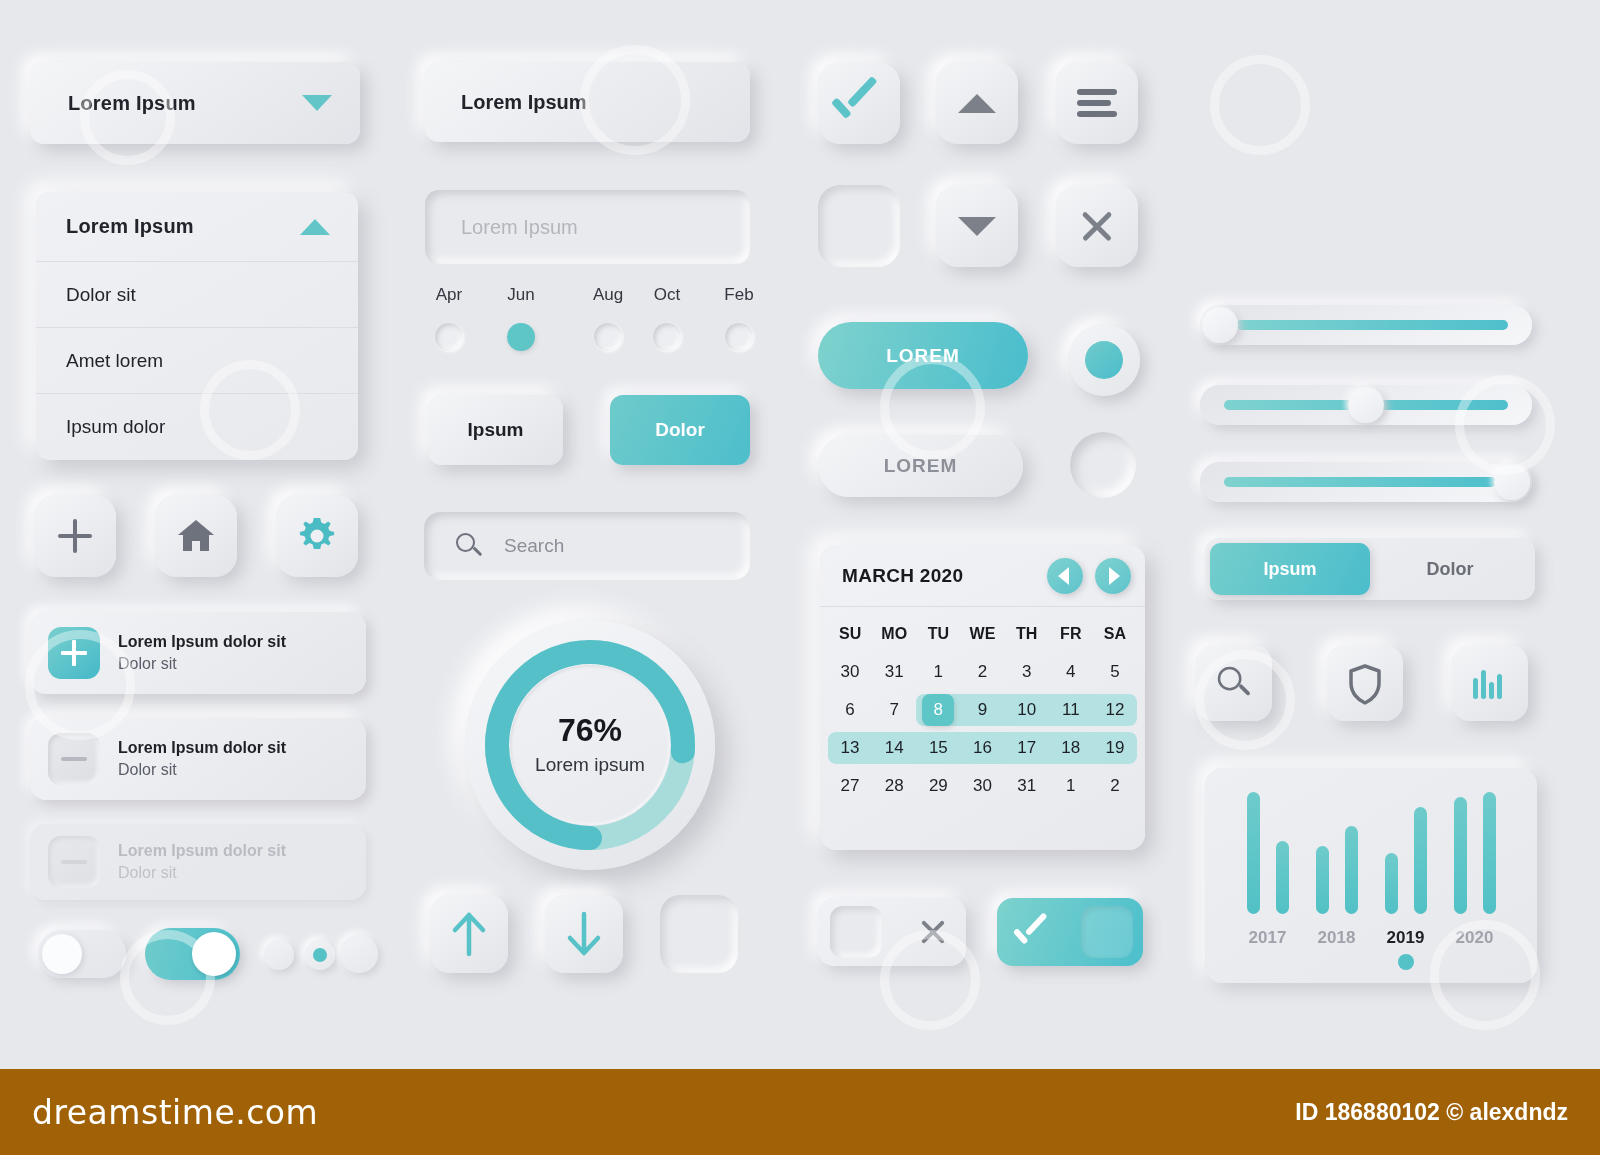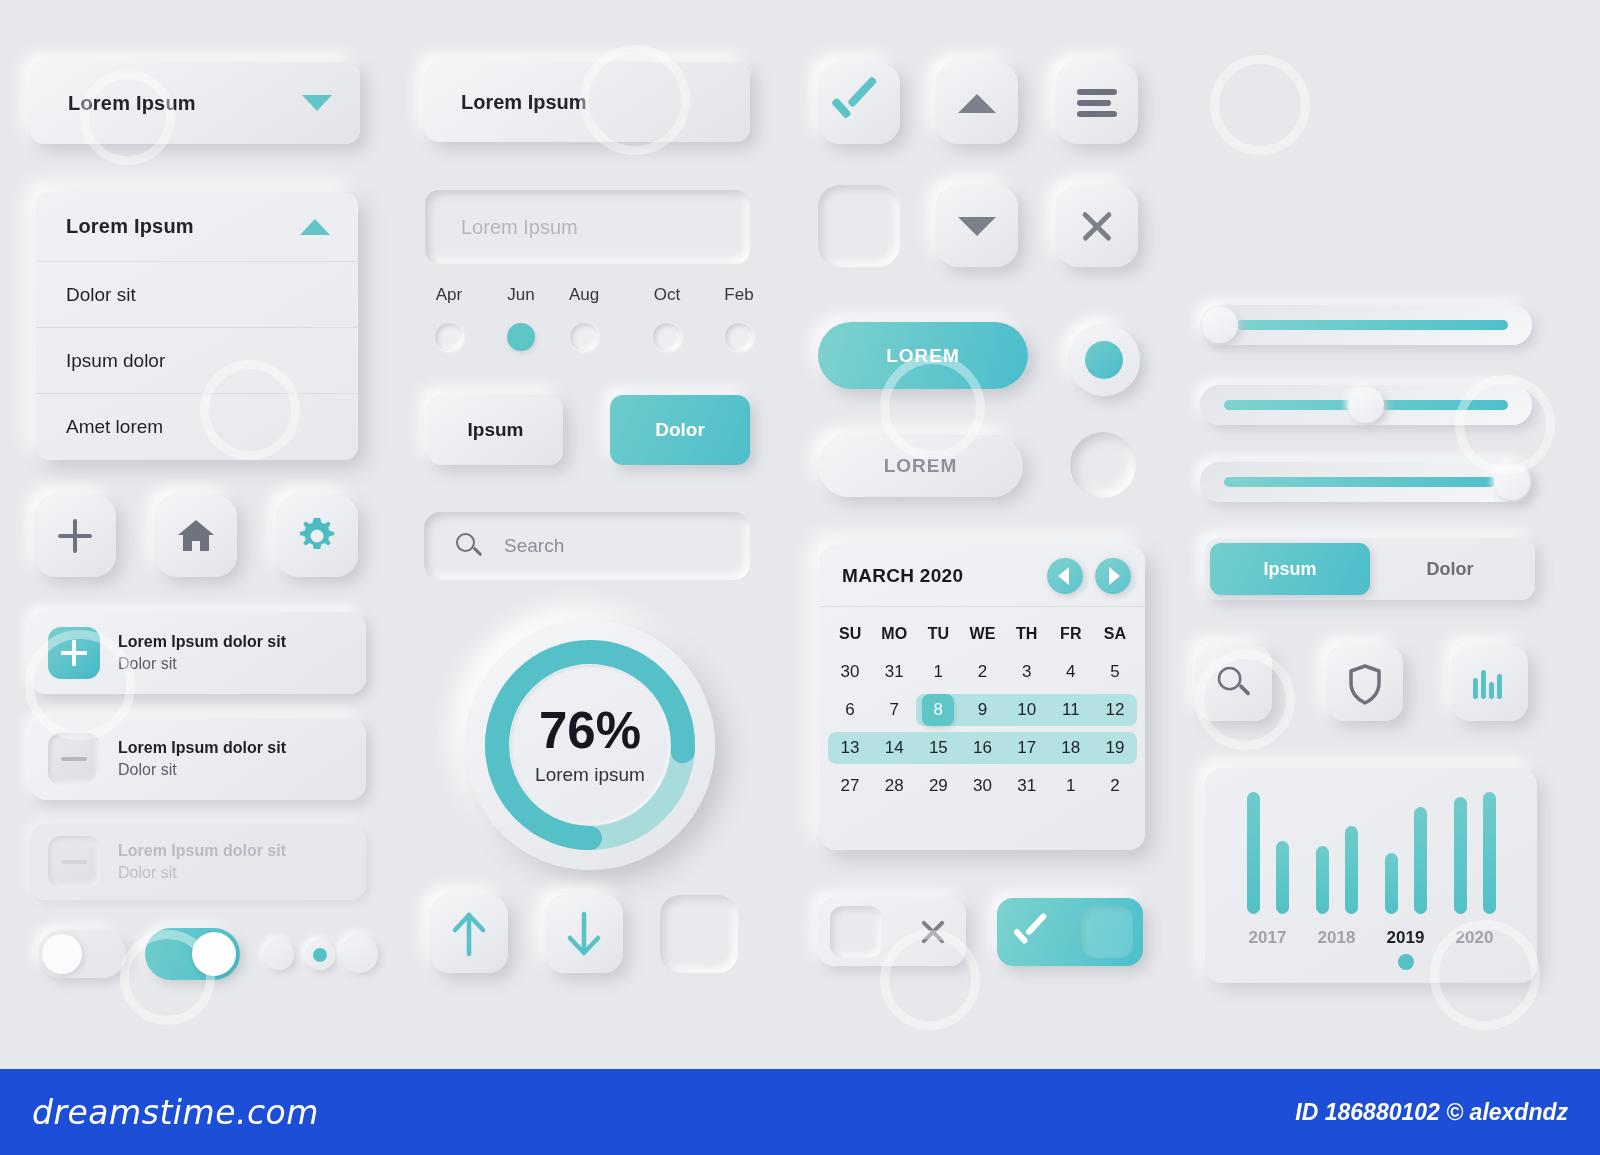--- a/index.html
+++ b/index.html
@@ -212,21 +212,21 @@
     display: flex; align-items: center; justify-content: center;
   }
   #progress-ring svg { position: absolute; left: 0; top: 0; }
   .pr-inner {
     position: relative; width: 160px; height: 160px; border-radius: 50%;
     background: linear-gradient(150deg,#f0f1f4,#e9eaee);
     box-shadow: inset 1px 1px 3px #d8d9df, inset -1px -1px 3px #fbfcfe;
     display: flex; flex-direction: column; align-items: center; justify-content: center;
     z-index: 2;
   }
-  .pr-value { font-size: 51px; font-weight: bold; color: #15181e; line-height: 1; }
+  .pr-value { font-size: 32px; font-weight: bold; color: #15181e; line-height: 1; }
   .pr-caption { font-size: 19px; color: #30343c; margin-top: 8px; }
 
   .arrow-sq {
     width: 78px; height: 78px; border-radius: 20px;
     display: flex; align-items: center; justify-content: center;
   }
   #arrow-up   { left: 430px; top: 895px; }
   #arrow-down { left: 545px; top: 895px; }
   #empty-sq-2 {
     left: 660px; top: 895px; width: 78px; height: 78px; border-radius: 20px;
@@ -466,24 +466,23 @@
   }
   .bc-label.active { color: #1d2027; }
   .bc-dotrow { display:flex; margin-top: 6px; }
   .bc-dotcell { flex: 1; display:flex; justify-content:center; }
   .bc-dot { width: 16px; height: 16px; border-radius: 50%; background: #55c2c8; }
   .bc-dot.hidden { visibility: hidden; }
 
   
   #footer {
     position: absolute; left: 0; bottom: 0; width: 1600px; height: 86px;
-    background: #1d4ed8;
+    background: #a16207;
     display: flex; align-items: center; justify-content: space-between;
     padding: 0 32px;
-    font-style: italic;
   }
   .ds-logo {
     font-family: "DejaVu Sans", sans-serif;
     font-size: 33px; color: #ffffff; letter-spacing: .5px; position: relative;
   }
   .ds-credit { font-size: 23px; color: #ffffff; font-weight: bold; }
 
   
   .wm {
     position: absolute; border-radius: 50%;
@@ -500,22 +499,22 @@
     <span class="dd-label">Lorem Ipsum</span>
     <span class="tri-down"></span>
   </div>
 
   <div class="el" id="dropdown-open">
     <div class="dd-head">
       <span class="dd-label">Lorem Ipsum</span>
       <span class="tri-up"></span>
     </div>
     <div class="dd-item">Dolor sit</div>
+    <div class="dd-item">Amet lorem</div>
     <div class="dd-item">Ipsum dolor</div>
-    <div class="dd-item">Amet lorem</div>
   </div>
 
   <div class="el raised icon-sq" id="icon-add">
     <span class="plus-glyph"></span>
   </div>
   <div class="el raised icon-sq" id="icon-home">
     <svg width="40" height="36" viewBox="0 0 40 36">
       <path d="M20 2 L38 17 L33 17 L33 33 L24 33 L24 23 L16 23 L16 33 L7 33 L7 17 L2 17 Z" fill="#6d727c"></path>
     </svg>
   </div>
@@ -580,21 +579,21 @@
 
   <div class="el" id="month-picker">
     <div class="mp-col" style="left:0px">
       <span class="mp-label">Apr</span>
       <span class="mp-radio"></span>
     </div>
     <div class="mp-col" style="left:72px">
       <span class="mp-label">Jun</span>
       <span class="mp-radio sel"></span>
     </div>
-    <div class="mp-col" style="left:135px">
+    <div class="mp-col" style="left:159px">
       <span class="mp-label">Aug</span>
       <span class="mp-radio"></span>
     </div>
     <div class="mp-col" style="left:218px">
       <span class="mp-label">Oct</span>
       <span class="mp-radio"></span>
     </div>
     <div class="mp-col" style="left:290px">
       <span class="mp-label">Feb</span>
       <span class="mp-radio"></span>

